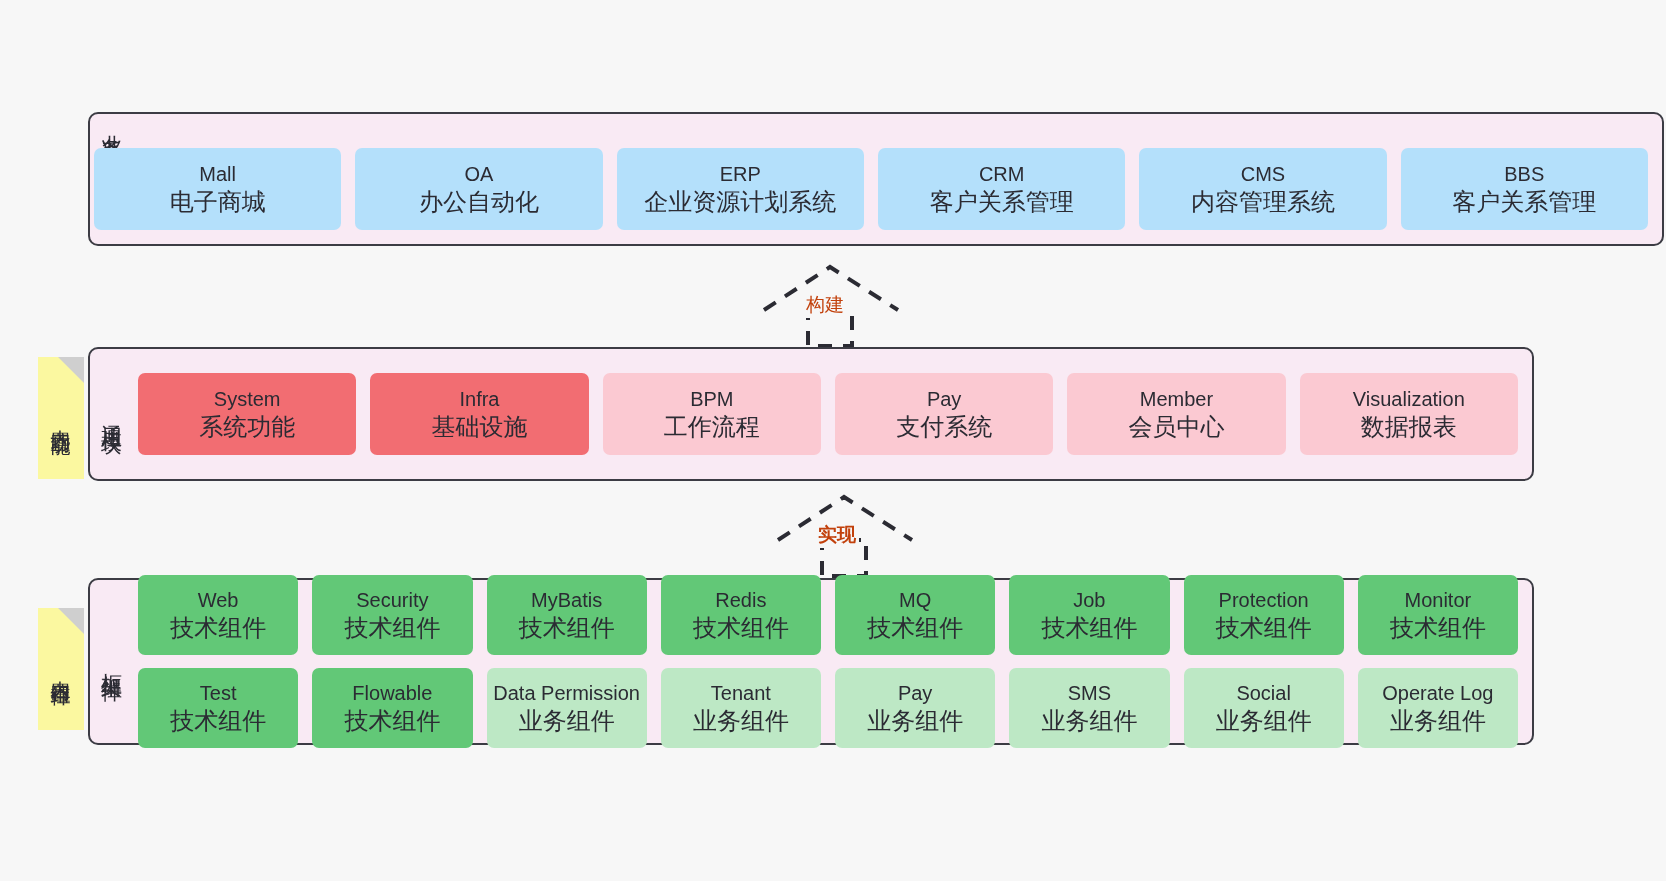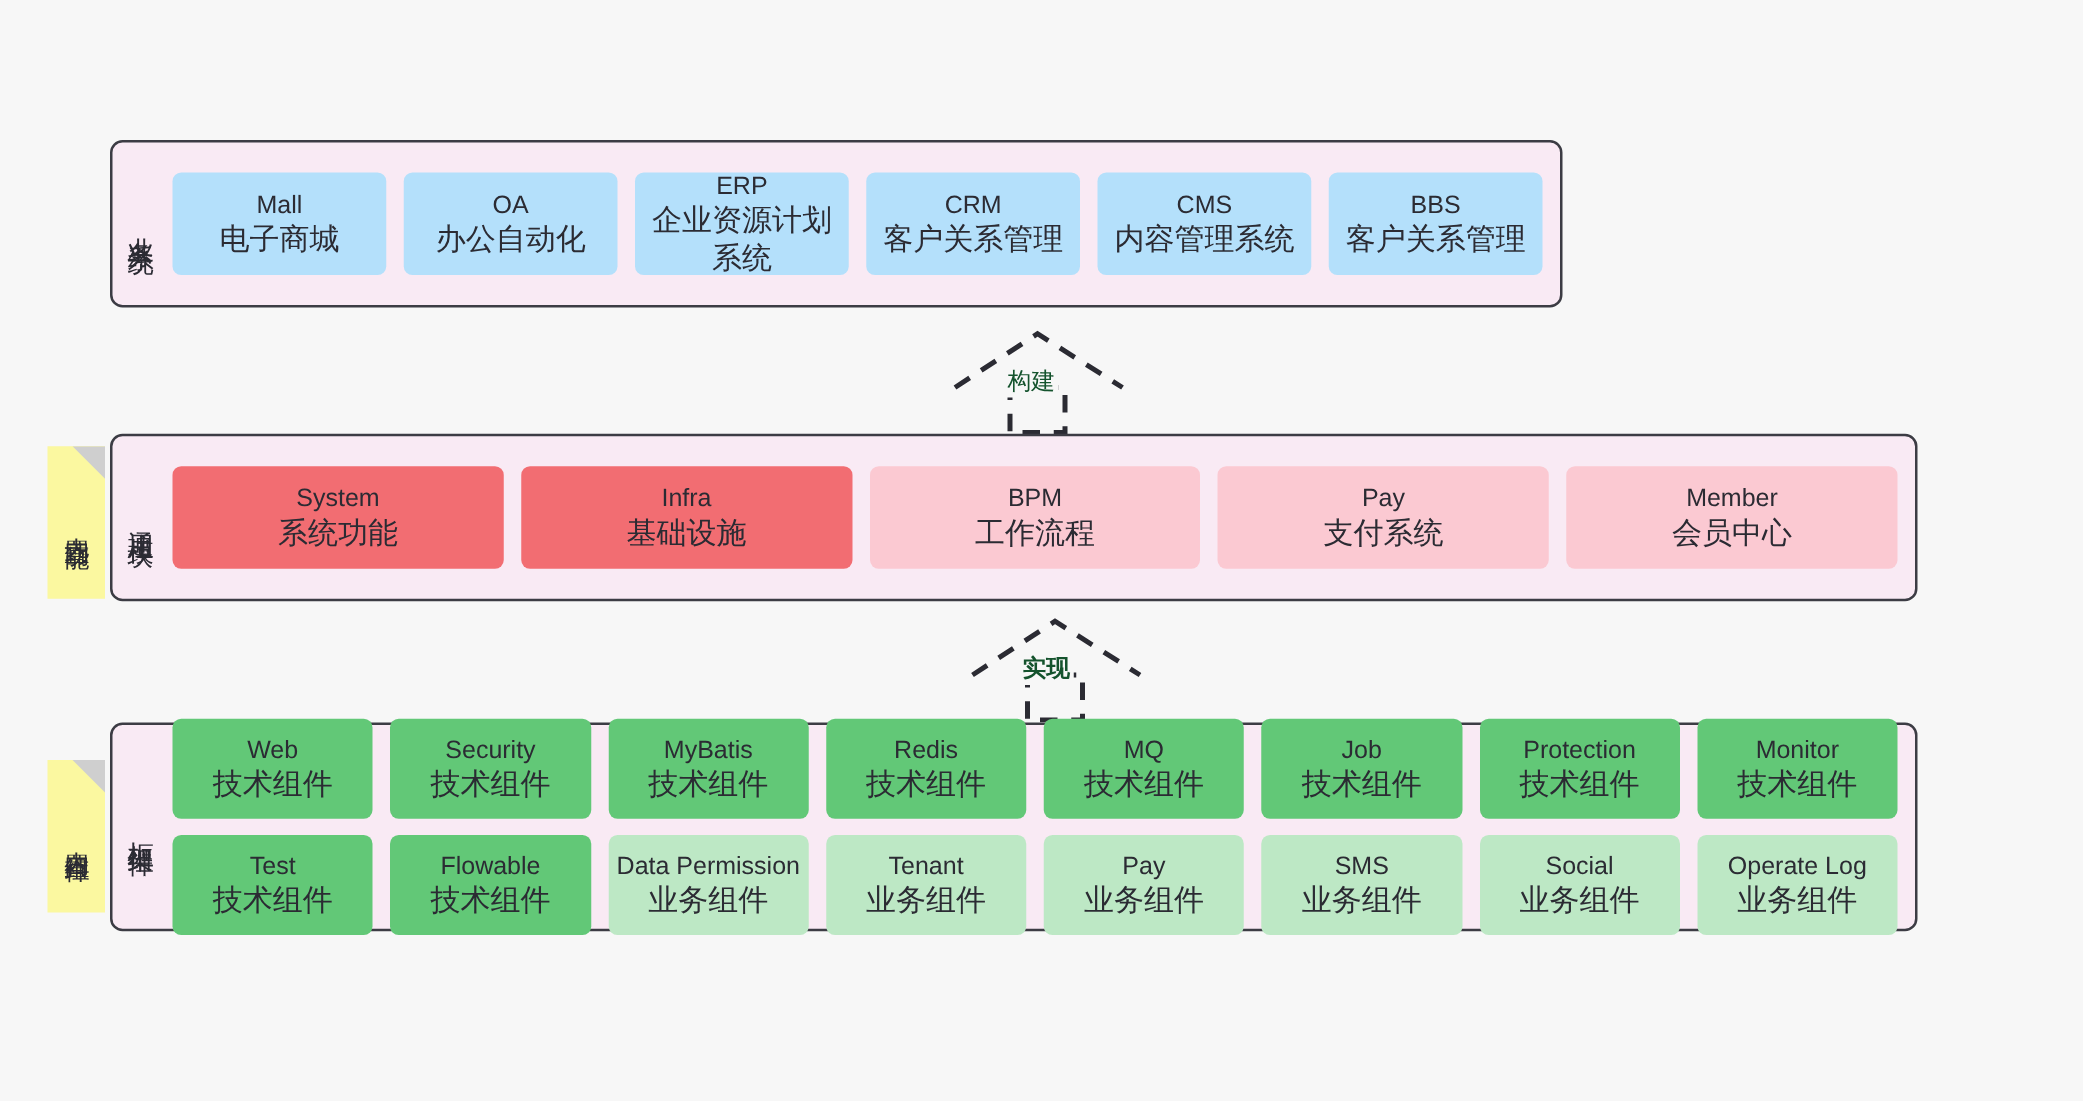--- a/index.html
+++ b/index.html
@@ -100,32 +100,32 @@
     border-top: 26px solid #cfcfcf;
     border-left: 26px solid transparent;
   }
 
   
   .arrow { position: absolute; }
   .arrow svg { display: block; }
   .arrow-label {
     position: absolute;
     font-size: 19px;
-    color: #14532d;
+    color: #c2410c;
     background: #f7f7f7;
     padding: 0 3px;
     white-space: nowrap;
   }
 </style>
 </head>
 <body>
 
 <div id="canvas">
 
-  <div class="layer" id="layer-business" style="left:88px; top:112px; width:1162px; height:134px;">
+  <div class="layer" id="layer-business" style="left:88px; top:112px; width:1576px; height:134px;flex-direction:column;">
     <div class="layer-title">业务系统</div>
     <div class="layer-body">
 
       <div class="card c-blue tall">
         <span class="c-en">Mall</span>
         <span class="c-cn">电子商城</span>
       </div>
       <div class="card c-blue tall">
         <span class="c-en">OA</span>
         <span class="c-cn">办公自动化</span>
@@ -180,20 +180,24 @@
         <span class="c-cn">工作流程</span>
       </div>
       <div class="card c-pink tall">
         <span class="c-en">Pay</span>
         <span class="c-cn">支付系统</span>
       </div>
       <div class="card c-pink tall">
         <span class="c-en">Member</span>
         <span class="c-cn">会员中心</span>
       </div>
+      <div class="card c-pink tall">
+        <span class="c-en">Visualization</span>
+        <span class="c-cn">数据报表</span>
+      </div>
 
     </div>
   </div>
 
   <div class="arrow" style="left:770px; top:492px; width:150px; height:86px;">
     <svg width="150" height="86" viewBox="0 0 150 86">
       <path d="M 8 48 L 74 5 L 142 48" fill="none" stroke="#2b2b33" stroke-width="4" stroke-dasharray="14,11" stroke-linecap="butt"></path>
       <path d="M 52 48 L 96 48 L 96 84 L 52 84 Z" fill="none" stroke="#2b2b33" stroke-width="4" stroke-dasharray="14,11" stroke-linecap="butt"></path>
     </svg>
     <span class="arrow-label" style="left:45px; top:30px;font-weight:bold;">实现</span>

